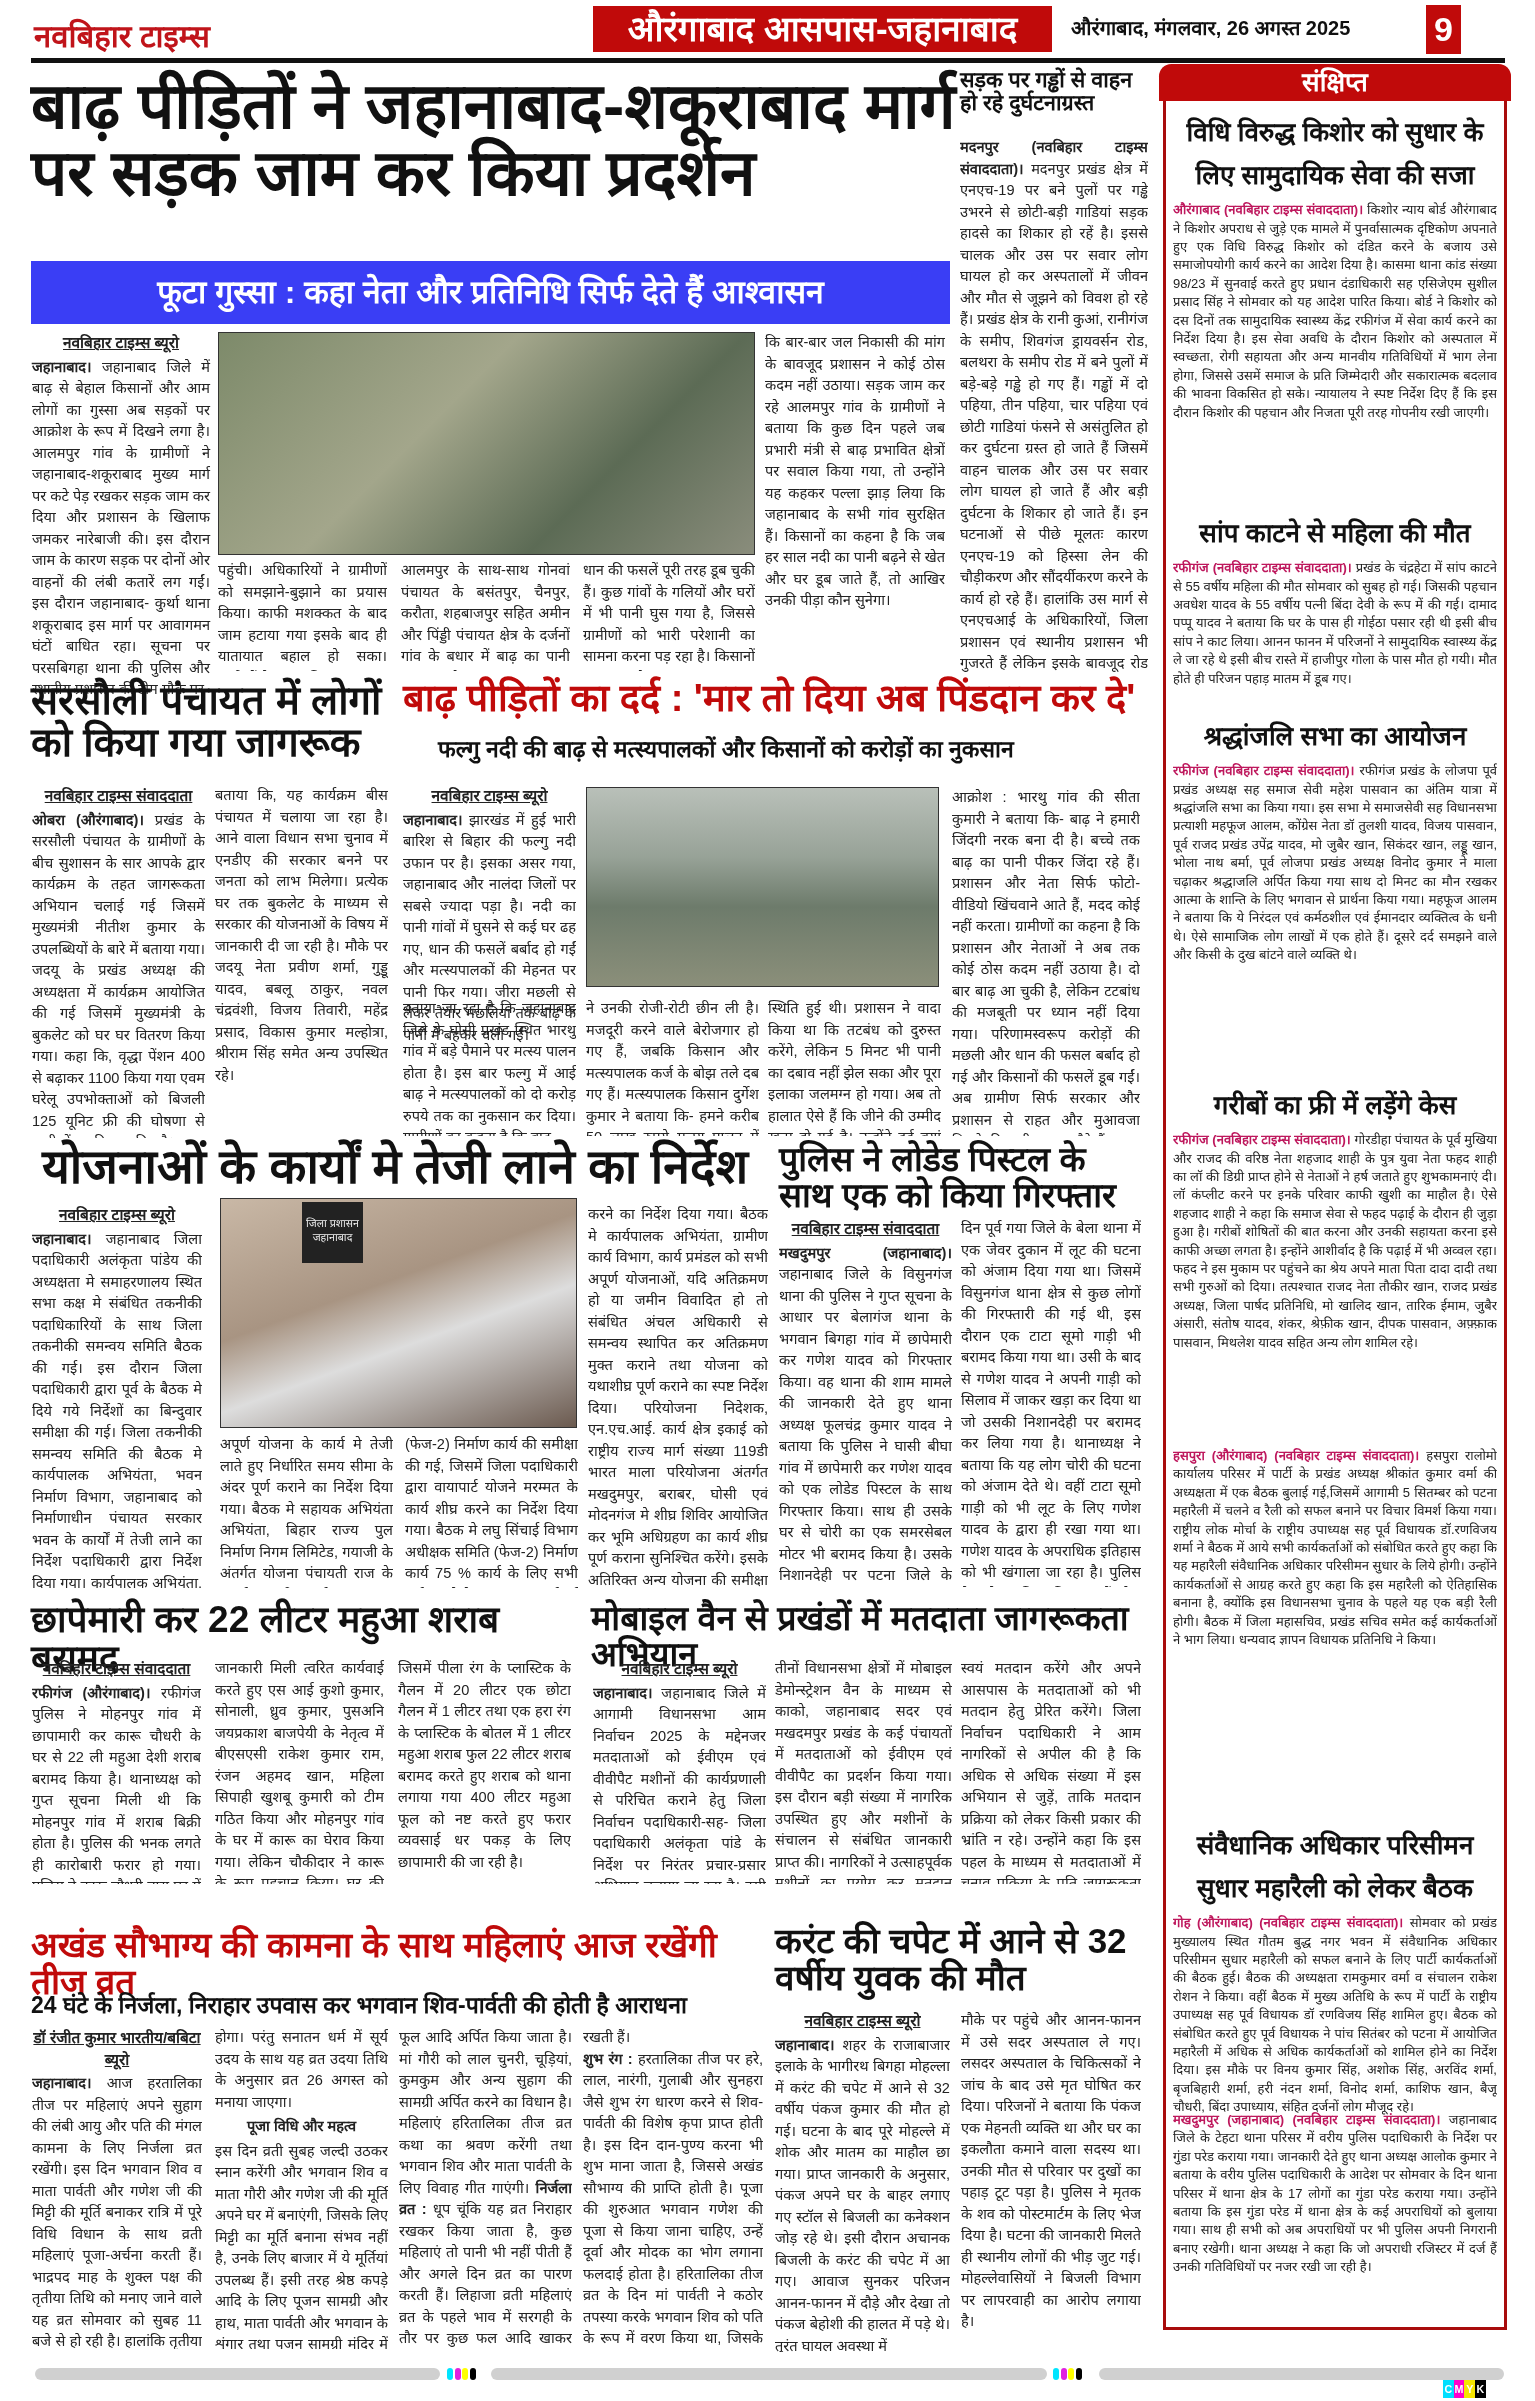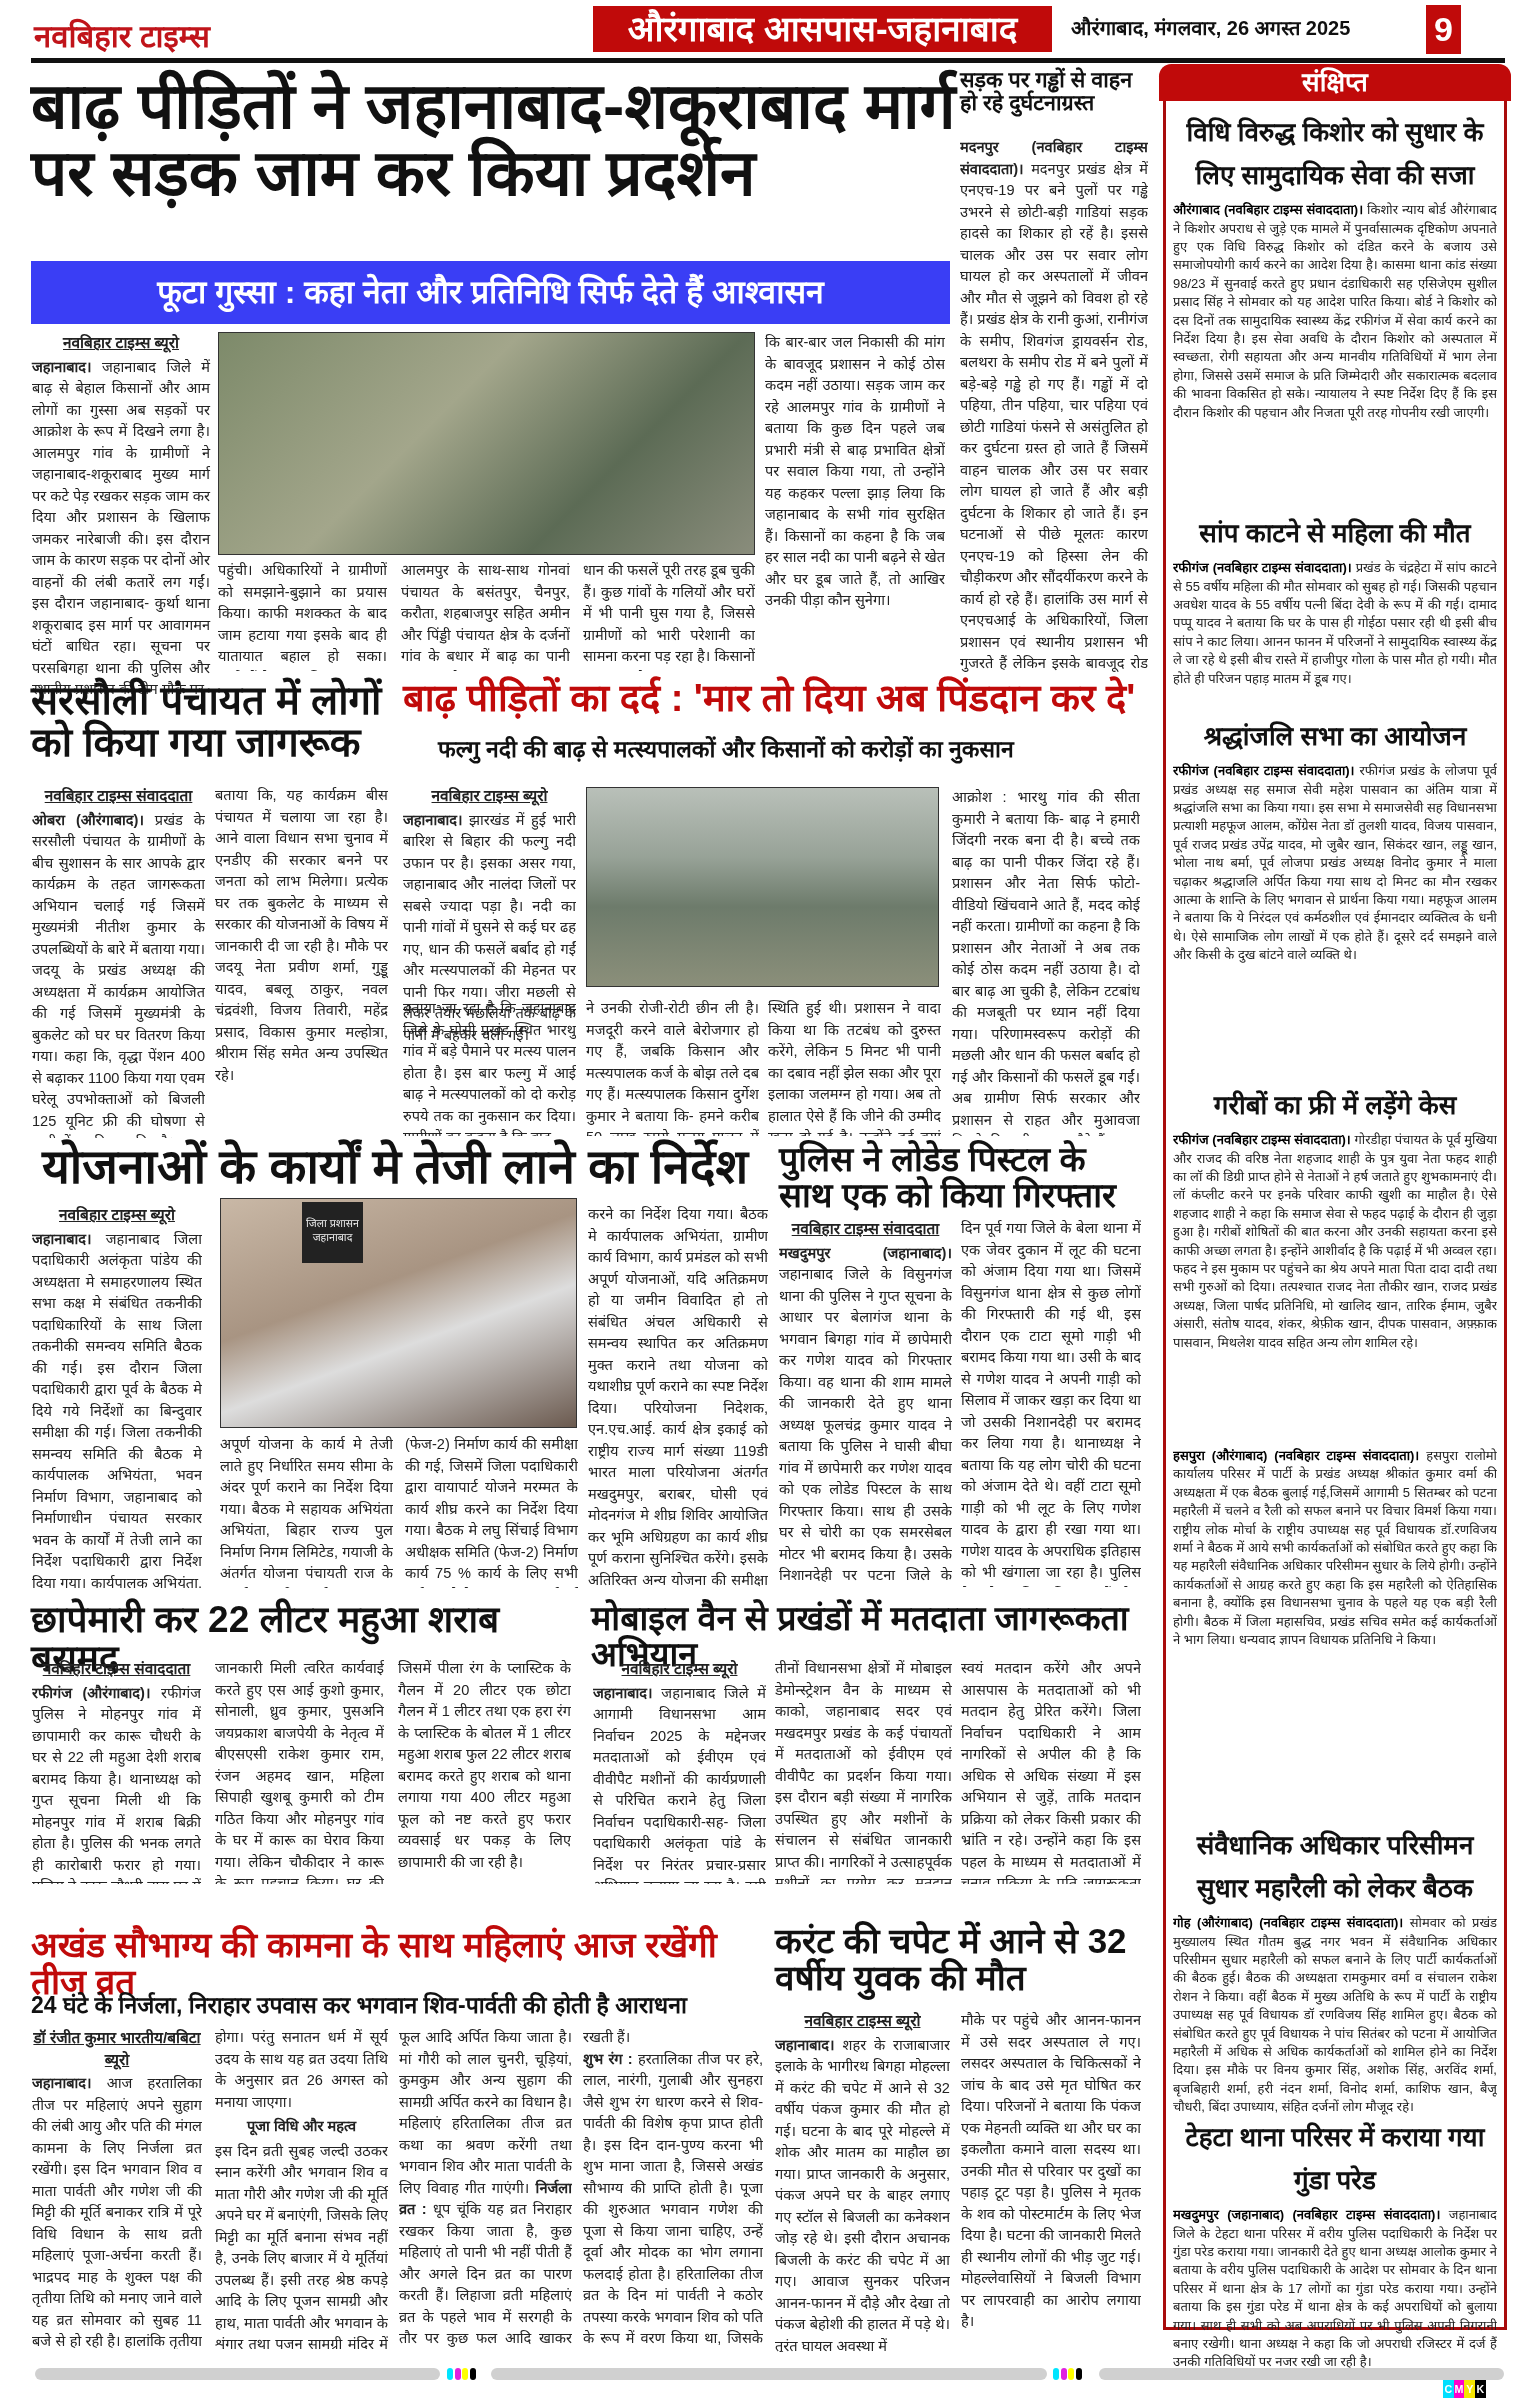--- a/index.html
+++ b/index.html
@@ -17,21 +17,21 @@
 .byline{font-size:15.4px;font-weight:bold;text-decoration:underline;text-align:center;margin-bottom:3.1px}
 .dateline-b{font-weight:bold}
 .photo{background:linear-gradient(135deg,#7d8a6a,#a3a68b 40%,#5c6b55 70%,#8a8d7c);border:1.5px solid #333}
 .photo2{background:linear-gradient(180deg,#b9c0b9 0%,#97a297 35%,#6d7b6b 60%,#8b8f7a 100%);border:1.5px solid #333}
 .photo3{background:linear-gradient(160deg,#c9b8a6 0%,#a89482 40%,#ddd 60%,#6b5a4f 100%);border:1.5px solid #333}
 .red{color:#c00a0a}
 .sidebar{left:1163px;top:69px;width:344px;height:2261px;border:3.1px solid #a80c0c;border-top:none}
 .sidebar-head{left:1159px;top:64px;width:352px;height:37px;background:#c00a0a;color:#fff;border-radius:12.3px 12.3px 0 0;font-size:26px;font-weight:bold;text-align:center;line-height:37px}
 .sb-hl{font-size:26px;font-weight:bold;text-align:center;line-height:43px;margin:4.6px 0}
 .sb-txt{font-size:13px;line-height:18.4px;text-align:justify;color:#222}
-.sb-txt b{color:#000000}
+.sb-txt b{color:#be185d}
 .footer-bar{top:2368px;height:12.3px;background:#d0d0d0;border-radius:6.1px}
 .dots span{display:inline-block;width:6.1px;height:12.3px;border-radius:3.1px;margin-right:1.5px}
 .cmyk span{display:inline-block;width:10.7px;height:18.4px;color:#fff;font-size:10.7px;text-align:center;line-height:18.4px;font-weight:bold}
 </style>
 </head>
 <body>
 
 <div class="abs masthead-left">नवबिहार टाइम्स</div>
 <div class="abs section-banner">औरंगाबाद आसपास-जहानाबाद</div>
 <div class="abs dateline">औरंगाबाद, मंगलवार, 26 अगस्त 2025</div>
@@ -189,21 +189,20 @@
   </div>
 </div>
 <div class="abs" style="left:1173px;top:1819px;width:324px">
   <div class="sb-hl">संवैधानिक अधिकार परिसीमन सुधार महारैली को लेकर बैठक</div>
   <div class="sb-txt" style="height:230px;overflow:hidden">
     <b>गोह (औरंगाबाद) (नवबिहार टाइम्स संवाददाता)।</b>
     <span>सोमवार को प्रखंड मुख्यालय स्थित गौतम बुद्ध नगर भवन में संवैधानिक अधिकार परिसीमन सुधार महारैली को सफल बनाने के लिए पार्टी कार्यकर्ताओं की बैठक हुई। बैठक की अध्यक्षता रामकुमार वर्मा व संचालन राकेश रोशन ने किया। वहीं बैठक में मुख्य अतिथि के रूप में पार्टी के राष्ट्रीय उपाध्यक्ष सह पूर्व विधायक डॉ रणविजय सिंह शामिल हुए। बैठक को संबोधित करते हुए पूर्व विधायक ने पांच सितंबर को पटना में आयोजित महारैली में अधिक से अधिक कार्यकर्ताओं को शामिल होने का निर्देश दिया। इस मौके पर विनय कुमार सिंह, अशोक सिंह, अरविंद शर्मा, बृजबिहारी शर्मा, हरी नंदन शर्मा, विनोद शर्मा, काशिफ खान, बैजू चौधरी, बिंदा उपाध्याय, संहित दर्जनों लोग मौजूद रहे।</span>
   </div>
 </div>
 <div class="abs" style="left:1173px;top:2111px;width:324px">
-  <div class="sb-hl">टेहटा थाना परिसर में कराया गया गुंडा परेड</div>
   <div class="sb-txt" style="height:200px;overflow:hidden">
     <b>मखदुमपुर (जहानाबाद) (नवबिहार टाइम्स संवाददाता)।</b>
     <span>जहानाबाद जिले के टेहटा थाना परिसर में वरीय पुलिस पदाधिकारी के निर्देश पर गुंडा परेड कराया गया। जानकारी देते हुए थाना अध्यक्ष आलोक कुमार ने बताया के वरीय पुलिस पदाधिकारी के आदेश पर सोमवार के दिन थाना परिसर में थाना क्षेत्र के 17 लोगों का गुंडा परेड कराया गया। उन्होंने बताया कि इस गुंडा परेड में थाना क्षेत्र के कई अपराधियों को बुलाया गया। साथ ही सभी को अब अपराधियों पर भी पुलिस अपनी निगरानी बनाए रखेगी। थाना अध्यक्ष ने कहा कि जो अपराधी रजिस्टर में दर्ज हैं उनकी गतिविधियों पर नजर रखी जा रही है।</span>
   </div>
 </div>
 
 <div class="abs footer-bar" style="left:35px;width:405px"></div>
 <div class="abs dots" style="left:447px;top:2368px"><span style="background:#00e5ff"></span><span style="background:#e020e0"></span><span style="background:#ffff00"></span><span style="background:#000"></span></div>
 <div class="abs footer-bar" style="left:491px;width:556px"></div>
 <div class="abs dots" style="left:1053px;top:2368px"><span style="background:#00e5ff"></span><span style="background:#e020e0"></span><span style="background:#ffff00"></span><span style="background:#000"></span></div>

